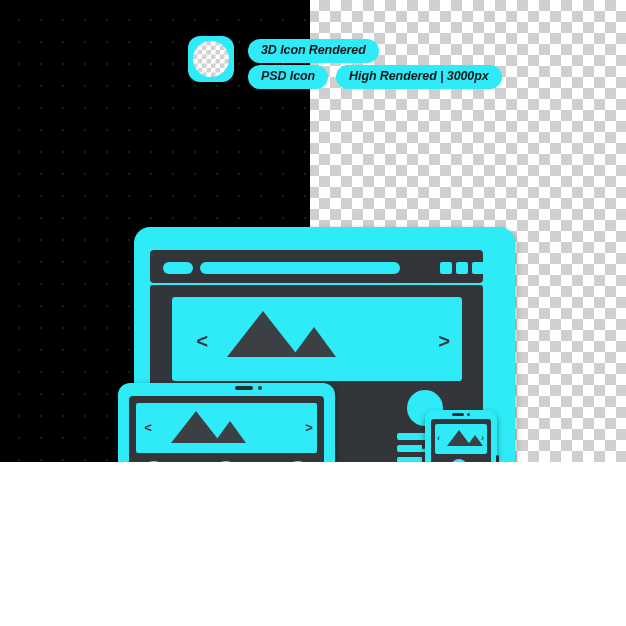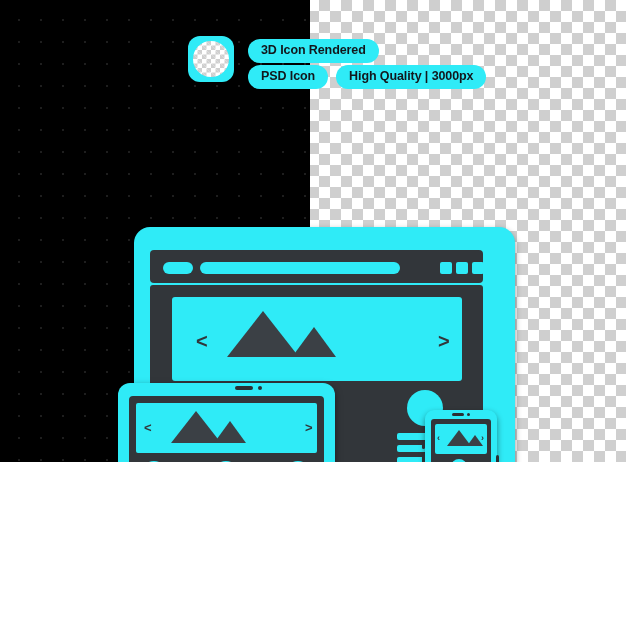--- a/index.html
+++ b/index.html
@@ -1,21 +1,21 @@
 <!DOCTYPE html>
 <html><head>
 <meta charset="utf-8">
 <style>
   html,body{margin:0;padding:0;}
   body{
     width:626px;height:626px;overflow:hidden;
     font-family:"Liberation Sans", sans-serif;
     background:#ffffff;
   }
-  #stage{position:relative;width:626px;height:462px;overflow:hidden;}
+  #stage{position:relative;width:626px;height:462px;overflow:hidden;font-style:italic;}
 
   
   .checker{
     position:absolute;left:0;top:0;width:626px;height:626px;
     background-color:#ffffff;
     background-image:
       linear-gradient(45deg,#cfcfcf 25%,transparent 25%,transparent 75%,#cfcfcf 75%),
       linear-gradient(45deg,#cfcfcf 25%,transparent 25%,transparent 75%,#cfcfcf 75%);
     background-size:22px 22px;
     background-position:0 0, 11px 11px;
@@ -140,21 +140,21 @@
   <div class="thumb">
     <div class="thumb-circle"></div>
   </div>
 
   <div class="badge-row" style="left:248px;top:39px;">
     <div class="pill">3D Icon Rendered</div>
   </div>
 
   <div class="badge-row" style="left:248px;top:65px;">
     <div class="pill">PSD Icon</div>
-    <div class="pill">High Quality | 3000px</div>
+    <div class="pill">High Rendered | 3000px</div>
   </div>
 
   <div id="devices">
 
     <div class="stand-neck"></div>
     <div class="stand-base"></div>
 
     <div class="monitor-body"></div>
 
     <div class="browser-bar"></div>

